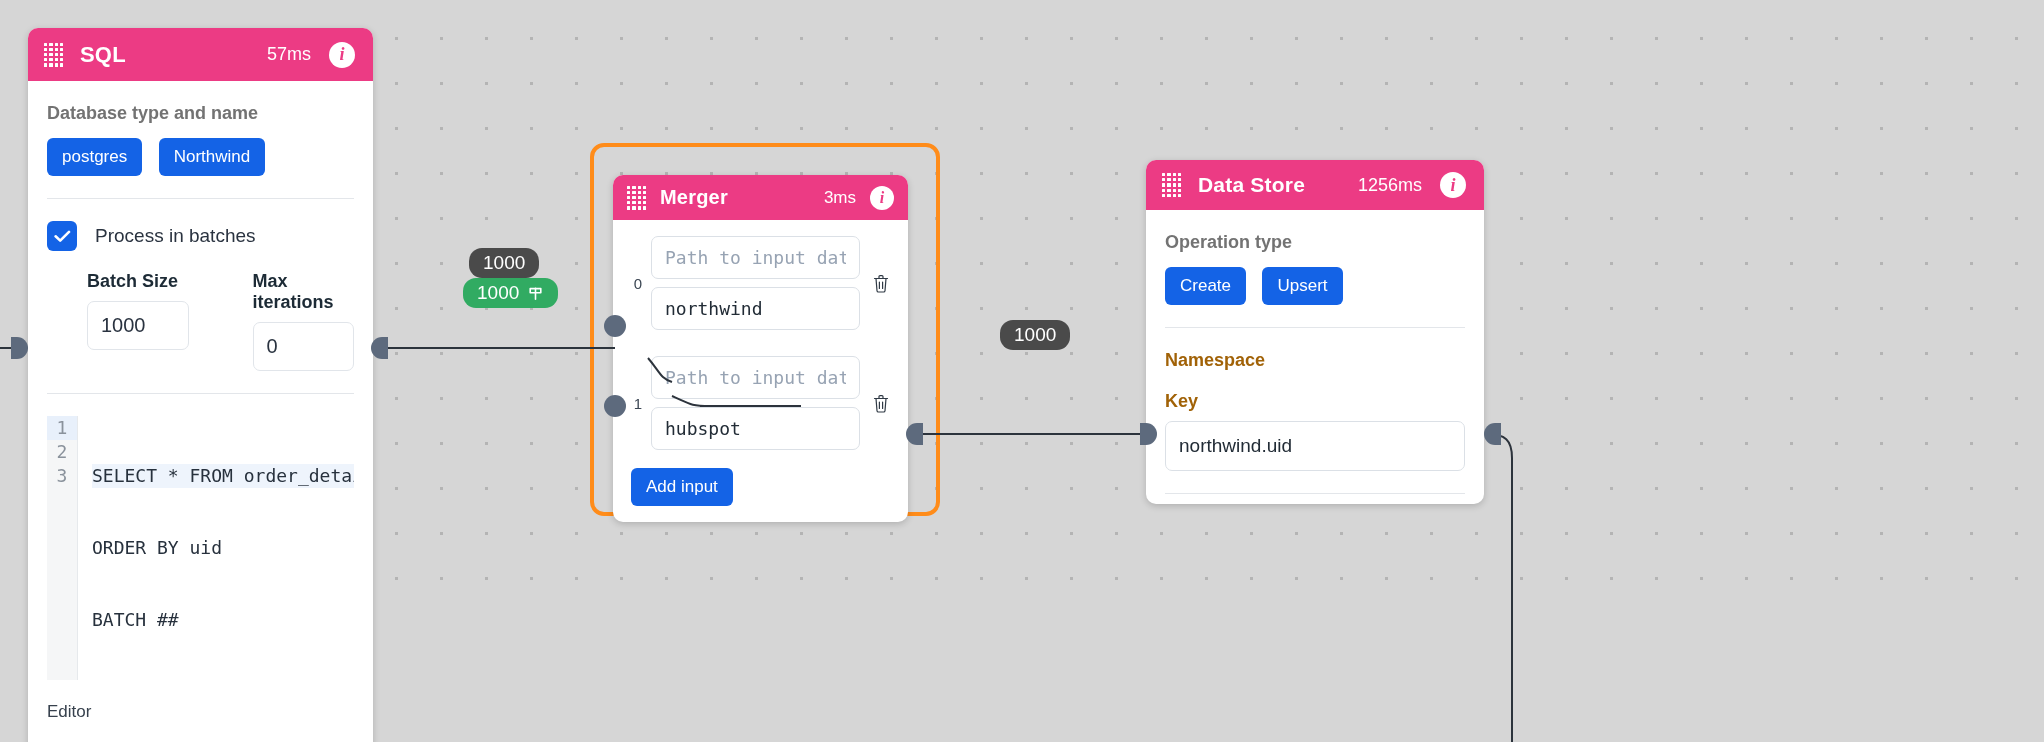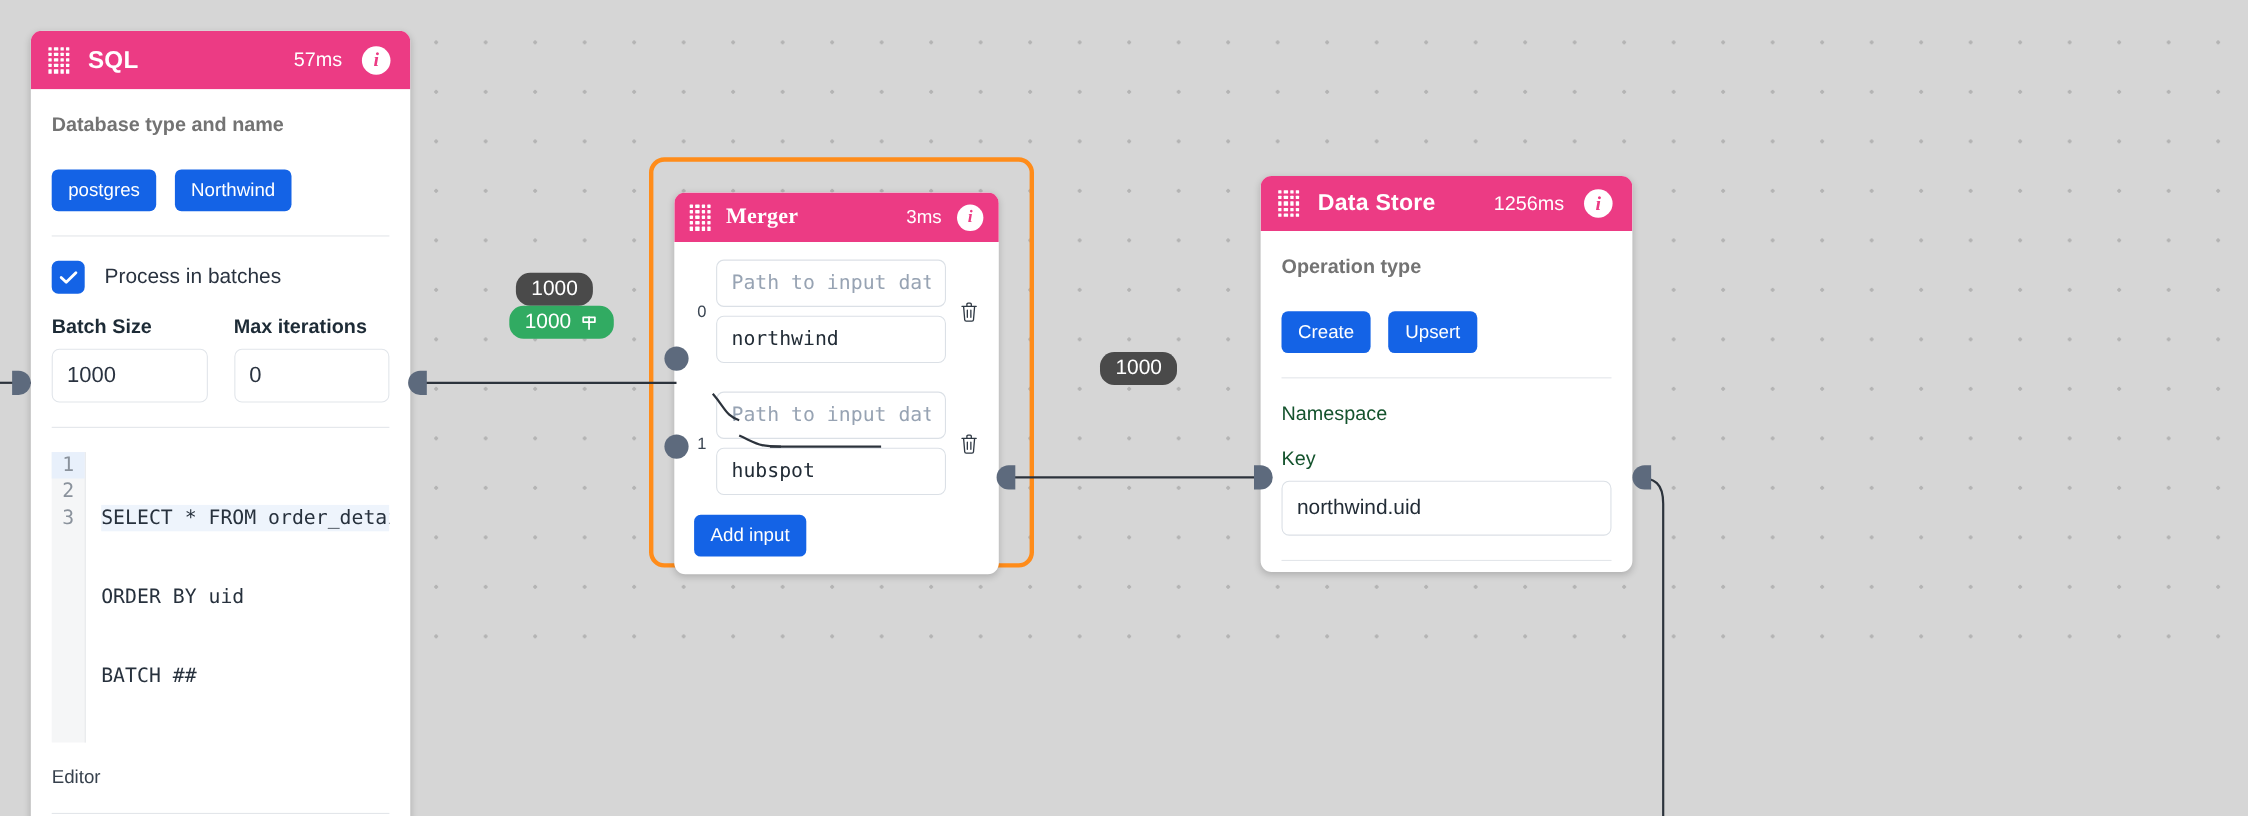--- a/index.html
+++ b/index.html
@@ -63,21 +63,20 @@
     font-size:18px;font-weight:bold;color:#737373;
     margin:4px 0 14px 0;
   }
   .pill{
     display:inline-block;
     background:#1463e6;color:#fff;
     border-radius:6px;
     font-size:17px;
     padding:9px 15px;
     margin-right:12px;
-    margin-top:16px;
   }
 
   .text-input{
     box-sizing:border-box;
     border:1px solid #dbe0e6;border-radius:7px;
     background:#fff;
     font-size:19px;color:#222c36;
     padding:10px 13px;
     width:100%;
     outline:none;
@@ -90,21 +89,21 @@
   #node-sql .node-header{height:53px;}
   .cb-row{display:flex;align-items:center;margin:4px 0 20px 0;}
   .checkbox{
     width:30px;height:30px;border-radius:6px;background:#1463e6;
     display:flex;align-items:center;justify-content:center;
     flex:0 0 auto;
   }
   .checkbox svg{display:block;}
   .cb-label{font-size:19px;color:#2a3340;margin-left:18px;}
   .two-col{display:flex;gap:24px;}
-  .two-col > div{flex:1 1 0;min-width:0;}
+  .two-col > div{flex:1 1 0;min-width:0;margin-left:40px;}
   .col-label{font-size:18px;font-weight:bold;color:#1d2b36;margin-bottom:9px;}
   .num-input{
     box-sizing:border-box;width:100%;
     border:1px solid #e1e5ea;border-radius:7px;
     padding:12px 13px;font-size:20px;color:#2a3340;background:#fff;
     outline:none;
   }
   .hr{height:1px;background:#e3e6ea;margin:22px 0;}
 
   .code{
@@ -123,21 +122,21 @@
   .editor-label{font-size:17px;color:#37414d;margin-top:22px;}
 
   
   #merger-wrap{
     position:absolute;left:590px;top:143px;width:350px;height:373px;
     border:4px solid #ff8c1a;border-radius:14px;
     box-sizing:border-box;
   }
   #node-merger{left:613px;top:175px;width:295px;}
   #node-merger .node-header{height:45px;padding:0 14px 0 14px;}
-  #node-merger .node-title{font-size:20px;margin-left:14px;font-family:Liberation Serif, serif;}
+  #node-merger .node-title{font-size:20px;margin-left:14px;}
   #node-merger .node-time{font-size:17px;}
   #node-merger .info-icon{width:24px;height:24px;font-size:16px;margin-left:14px;}
   #node-merger .node-body{padding:16px 16px 16px 18px;}
   .merge-row{display:flex;align-items:center;margin-bottom:18px;}
   .merge-index{
     width:14px;flex:0 0 auto;font-size:15px;color:#3b4653;text-align:center;
   }
   .merge-fields{flex:1 1 auto;margin-left:6px;}
   .merge-fields .text-input{margin-bottom:8px;}
   .merge-fields .text-input:last-child{margin-bottom:0;}
@@ -151,21 +150,21 @@
     font-family:"Liberation Sans",sans-serif;
     font-size:17px;padding:9px 15px;cursor:pointer;
   }
 
   
   #node-store{left:1146px;top:160px;width:338px;}
   #node-store .node-header{height:50px;}
   #node-store .node-title{font-size:21px;}
   #node-store .node-body{padding:18px 19px 10px 19px;}
   .store-input{margin-top:9px;padding:13px 13px;font-size:19px;}
-  .store-label{font-size:18px;font-weight:normal;color:#14532d;margin-top:20px;}
+  .store-label{font-size:18px;font-weight:bold;color:#a16207;margin-top:20px;}
 
   
   .port{
     position:absolute;
     width:22px;height:22px;border-radius:50%;
     background:#5d6a7d;
     z-index:6;
   }
   .port.half-left{border-radius:0 11px 11px 0;width:17px;}
   .port.half-right{border-radius:11px 0 0 11px;width:17px;}

